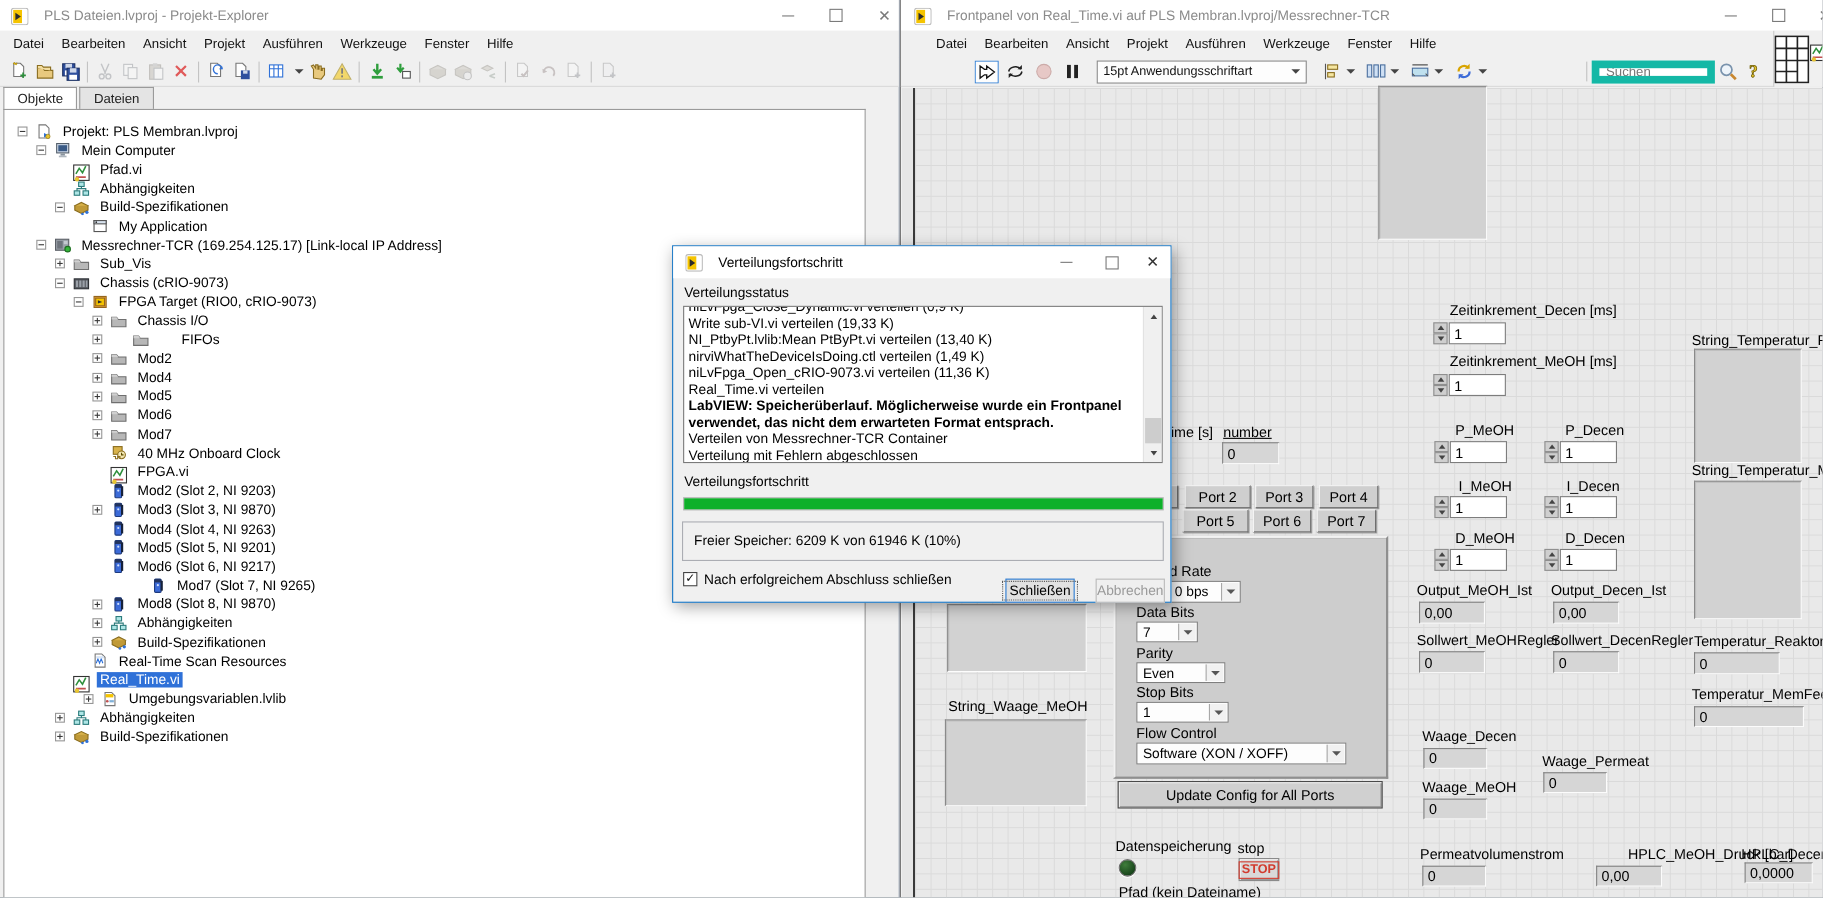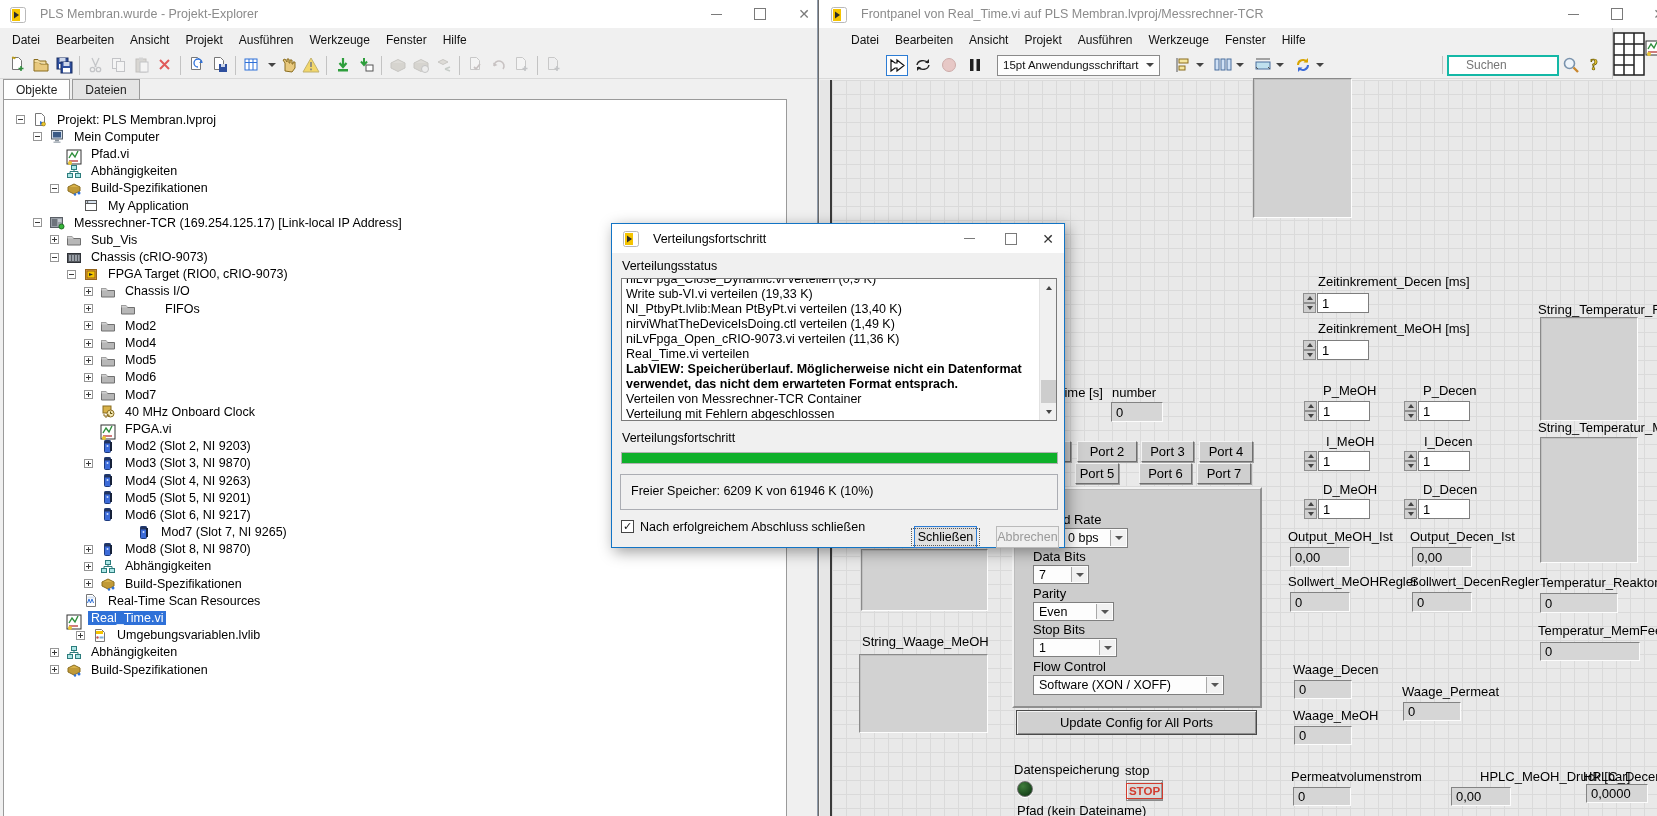--- a/index.html
+++ b/index.html
@@ -55,22 +55,22 @@
   #fp-grid { position:absolute; left:12px; right:0; top:0; bottom:0; background-color:#e9e9e9;
              background-image:linear-gradient(#dadada 1px,transparent 1px),
                               linear-gradient(90deg,#dadada 1px,transparent 1px);
              background-size:14px 14px; }
   .corner-block { position:absolute; right:0; top:28px; width:45px; height:51px; background:#f0f0f0;
                   border-left:1px solid #c9c9c9; display:flex; align-items:center; }
   .font-box { height:21px; background:#fdfdfd; border:1px solid #8a8a8a; display:flex;
               align-items:center; font-size:11.5px; padding:0 5px; color:#111; }
   .caret { width:0; height:0; border-left:4px solid transparent; border-right:4px solid transparent;
            border-top:4px solid #444; margin-left:5px; flex:none; }
-  .search-field { height:21px; background:#fff; border:2px solid #14b8a6; font-size:12px;
-                  color:#1d4ed8; padding:2px 17px; width:112px; font-family:inherit; }
+  .search-field { height:21px; background:#fff; border:7px solid #14b8a6; font-size:12px;
+                  color:#1d4ed8; padding:2px 6px; width:112px; font-family:inherit; }
 
   
   #controls { position:absolute; left:0; top:0; width:1657px; height:816px; z-index:5; pointer-events:none; }
   #controls > * { pointer-events:auto; }
   .fp-label { position:absolute; font-size:13px; color:#000; white-space:nowrap; }
   .str-ind { position:absolute; background:#d2d2d2; border-top:1px solid #8a8a8a;
              border-left:1px solid #8a8a8a; border-bottom:1px solid #fdfdfd; border-right:1px solid #fdfdfd;
              box-shadow:1px 1px 0 #c0c0c0 inset; }
   .num-ind { position:absolute; background:#d6d6d6; border-top:1px solid #838383;
              border-left:1px solid #838383; border-bottom:1px solid #fcfcfc; border-right:1px solid #fcfcfc;
@@ -153,21 +153,21 @@
 
   <div class="window" id="lw">
     <div class="titlebar">
       <span class="tree-ico" style="margin-left:10px">
           <svg width="16" height="16" viewBox="0 0 16 16">
             <rect x="0.5" y="0.5" width="15" height="15" rx="2" fill="#fff" stroke="#b9b9b9"></rect>
             <rect x="2" y="2" width="8" height="12" fill="#f5c400"></rect>
             <path d="M4 4.5l5 3.5-5 3.5z" fill="#2b2b2b"></path>
           </svg>
         </span>
-      <span class="title-text">PLS Membran.wurde - Projekt-Explorer</span>
+      <span class="title-text">PLS Dateien.lvproj - Projekt-Explorer</span>
       <span class="caption-btn cap-min" style="left:696px"></span>
       <span class="caption-btn cap-max" style="left:740px"></span>
       <span class="caption-btn cap-close" style="left:784px">✕</span>
     </div>
     <div class="menubar" style="padding-left:4px" id="lw-menu">
         <span class="menu-item">Datei</span>
         <span class="menu-item">Bearbeiten</span>
         <span class="menu-item">Ansicht</span>
         <span class="menu-item">Projekt</span>
         <span class="menu-item">Ausführen</span>
@@ -751,21 +751,21 @@
               <circle cx="9" cy="9" r="6.5" fill="#e0a8a4" stroke="#b0736f"></circle>
             </svg>
           </span>
           <span class="tbico" style="margin-right: 3px;">
             <svg width="16" height="16" viewBox="0 0 16 16">
               <rect x="3" y="2" width="3.5" height="12" fill="#222"></rect>
               <rect x="9.5" y="2" width="3.5" height="12" fill="#222"></rect>
             </svg>
           </span>
         </span>
-      <span class="font-box" style="margin-left:8px;width:163px">
+      <span class="font-box" style="margin-left:8px;width:191px">
         <span>15pt Anwendungsschriftart</span>
         <span class="caret" style="margin-left:auto"></span>
       </span>
       <span id="rw-layouticons" style="display:flex;align-items:center;margin-left:10px">
           <span class="tbico" style="width: 26px;">
             <svg width="20" height="18" viewBox="0 0 20 18">
               <path d="M4 2v14" stroke="#555"></path>
               <rect x="6" y="3" width="9" height="4" fill="#f5e6a0" stroke="#8a6d1f"></rect>
               <rect x="6" y="10" width="6" height="4" fill="#f5e6a0" stroke="#8a6d1f"></rect>
             </svg>
@@ -833,21 +833,21 @@
       <div id="fp-edge"></div>
       <div id="fp-grid"></div>
     </div>
   </div>
 
   <div id="controls">
       <div class="tab-btn" style="left: 1013px; top: 441px; width: 58px; height: 21px;">Port 1</div>
       <div class="tab-btn" style="left: 1077px; top: 441px; width: 60px; height: 21px;">Port 2</div>
       <div class="tab-btn" style="left: 1141px; top: 441px; width: 53px; height: 21px;">Port 3</div>
       <div class="tab-btn" style="left: 1199px; top: 441px; width: 54px; height: 21px;">Port 4</div>
-      <div class="tab-btn" style="left: 1075px; top: 463px; width: 44px; height: 21px;">Port 5</div>
+      <div class="tab-btn" style="left: 1075px; top: 463px; width: 60px; height: 21px;">Port 5</div>
       <div class="tab-btn" style="left: 1139px; top: 463px; width: 53px; height: 21px;">Port 6</div>
       <div class="tab-btn" style="left: 1197px; top: 463px; width: 54px; height: 21px;">Port 7</div>
       <div class="str-ind" style="left: 1253px; top: 78px; width: 99px; height: 140px;"></div>
       <div class="fp-label" style="left: 1318px; top: 274px;">Zeitinkrement_Decen [ms]</div>
       <div class="num-ctl" style="left: 1303px; top: 293px; width: 66px; height: 20px;">
         <span class="spinner">
           <span class="spin-btn">
             <span class="tri-up"></span>
           </span>
           <span class="spin-btn">
@@ -862,21 +862,21 @@
           <span class="spin-btn">
             <span class="tri-up"></span>
           </span>
           <span class="spin-btn">
             <span class="tri-dn"></span>
           </span>
         </span>
         <span class="num-field">1</span>
       </div>
       <div class="fp-label" style="left: 1057px; top: 385px;">Time [s]</div>
-      <div class="fp-label" style="left: 1112px; top: 385px;">number</div>
+      <div class="fp-label" style="left: 1112px; top: 385px; text-decoration: underline;">number</div>
       <div class="num-ind" style="left: 1111px; top: 402px; width: 52px; height: 20px;">0</div>
       <div class="tab-page" style="left: 1012px; top: 487px; width: 250px; height: 221px;"></div>
       <div class="fp-label" style="left: 1040px; top: 512px;">Baud Rate</div>
       <div class="dropdown" style="left: 1034px; top: 528px; width: 94px; height: 20px;">
         <span class="dd-value" style="left: 33px;">0 bps</span>
         <span class="dd-arrow"></span>
       </div>
       <div class="fp-label" style="left: 1033px; top: 549px;">Data Bits</div>
       <div class="dropdown" style="left: 1033px; top: 565px; width: 56px; height: 19px;">
         <span class="dd-value" style="left: 5px;">7</span>
@@ -1026,21 +1026,21 @@
     </div>
     <div class="dlg-label" style="left:10px;top:35px">Verteilungsstatus</div>
     <div id="status-list">
       <div id="status-lines">
           <div class="status-line">niLvFpga_Close_Dynamic.vi verteilen (0,9 K)</div>
           <div class="status-line">Write sub-VI.vi verteilen (19,33 K)</div>
           <div class="status-line">NI_PtbyPt.lvlib:Mean PtByPt.vi verteilen (13,40 K)</div>
           <div class="status-line">nirviWhatTheDeviceIsDoing.ctl verteilen (1,49 K)</div>
           <div class="status-line">niLvFpga_Open_cRIO-9073.vi verteilen (11,36 K)</div>
           <div class="status-line">Real_Time.vi verteilen</div>
-          <div class="status-line bold">LabVIEW:  Speicherüberlauf. Möglicherweise nicht ein Datenformat</div>
+          <div class="status-line bold">LabVIEW:  Speicherüberlauf. Möglicherweise wurde ein Frontpanel</div>
           <div class="status-line bold">verwendet, das nicht dem erwarteten Format entsprach.</div>
           <div class="status-line">Verteilen von Messrechner-TCR Container</div>
           <div class="status-line">Verteilung mit Fehlern abgeschlossen</div>
         </div>
       <div id="status-scroll">
         <div class="scroll-arrow" style="top:0">
             <span class="tri-up"></span>
           </div>
         <div class="scroll-thumb" style="top:101px;height:23px"></div>
         <div class="scroll-arrow" style="bottom:0">

